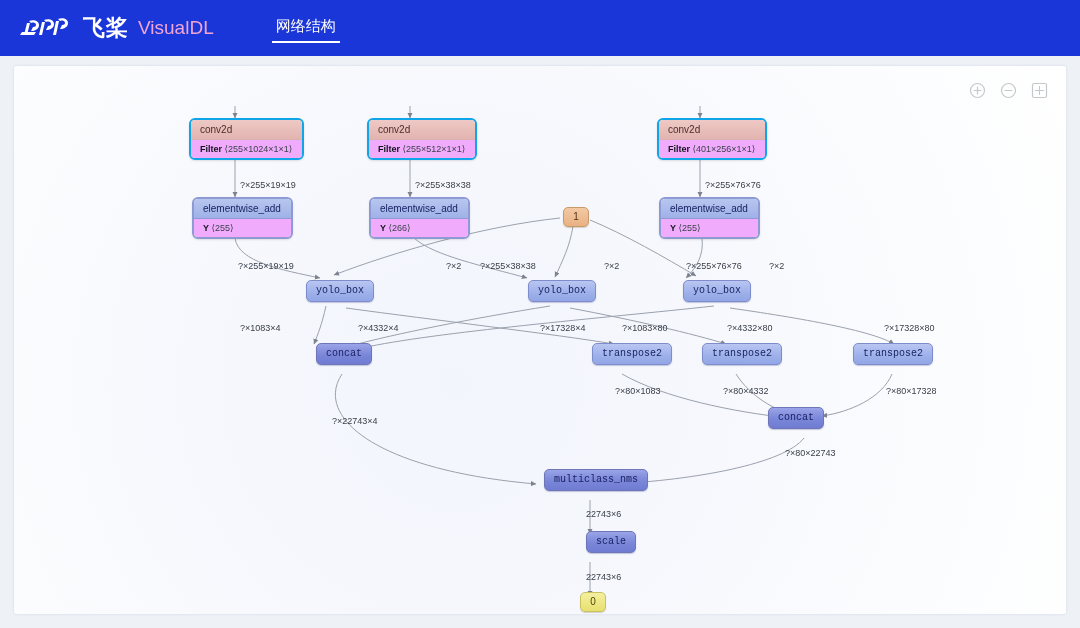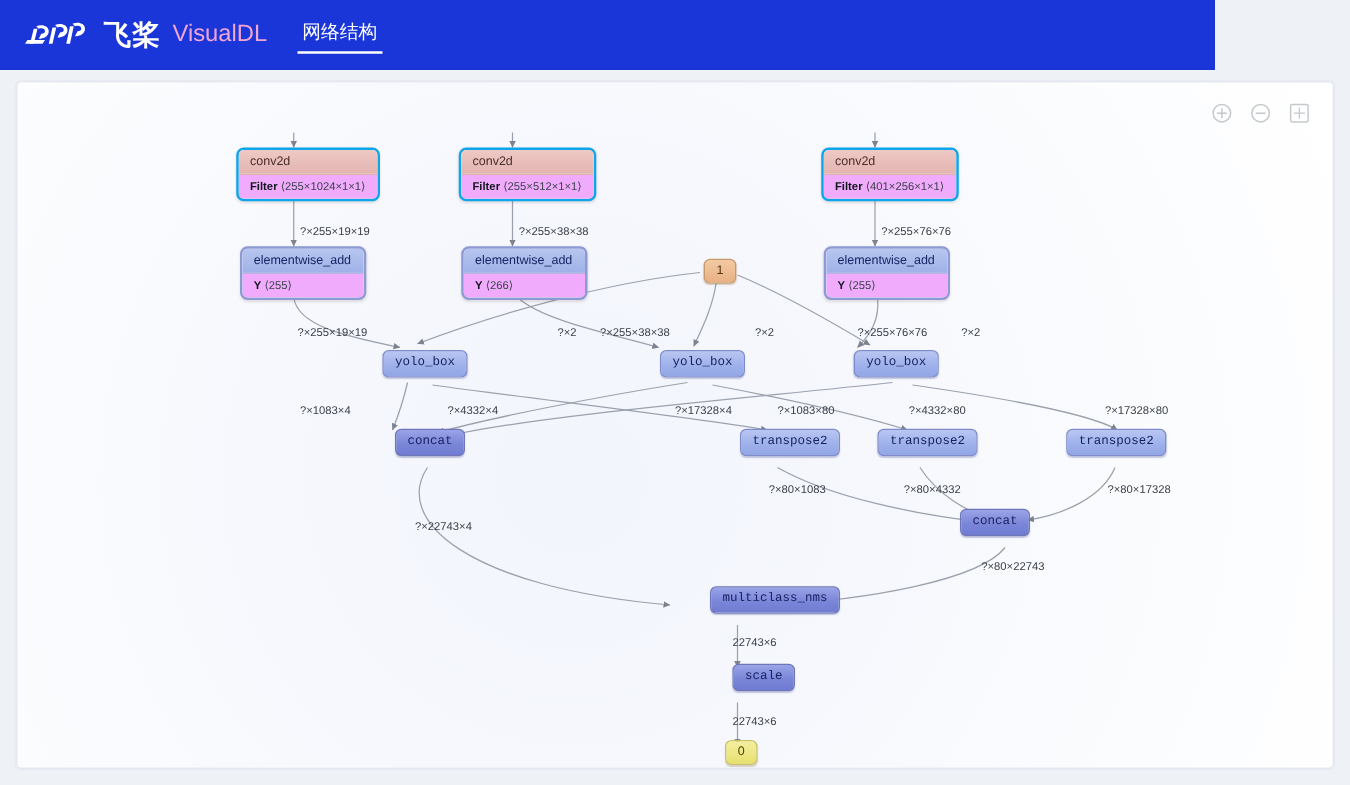--- a/index.html
+++ b/index.html
@@ -3,35 +3,35 @@
 <meta charset="utf-8">
 <style>
   html,body{margin:0;padding:0;}
   body{
     width:1080px;height:628px;overflow:hidden;
     background:#eef1f6;
     font-family:"Liberation Sans","DejaVu Sans",sans-serif;
   }
   
   .topbar{
-    position:absolute;left:0;top:0;width:972px;height:56px;
+    position:absolute;left:0;top:0;width:1080px;height:56px;
     background:#1a35d8;
     display:flex;align-items:center;
   }
   .brand{display:flex;align-items:center;margin-left:20px;}
   .brand-mark{width:60px;height:26px;position:relative;margin-right:3px;}
   .brand-cn{
     color:#ffffff;font-size:22px;font-weight:bold;letter-spacing:1px;
     line-height:26px;
   }
   .brand-en{
     color:#f9a8d4;font-size:19px;font-weight:400;margin-left:9px;line-height:26px;
     opacity:.97;
   }
-  .nav{margin-left:24px;height:56px;display:flex;align-items:center;}
+  .nav{margin-left:58px;height:56px;display:flex;align-items:center;}
   .nav-tab{
     color:#ffffff;font-size:15px;line-height:20px;padding:0 4px 5px 4px;
     border-bottom:2px solid #ffffff;cursor:pointer;position:relative;top:1px;
   }
   
   .canvas-wrap{
     position:absolute;left:14px;top:66px;width:1052px;height:548px;
     background:#ffffff;
     border-radius:3px;
     box-shadow:0 0 3px rgba(40,60,120,.12);
@@ -315,21 +315,21 @@
     <div class="op light">transpose2</div>
   </div>
   <div class="node" style="left:839px;top:277px;">
     <div class="op light">transpose2</div>
   </div>
 
   <div class="node" style="left:754px;top:341px;">
     <div class="op">concat</div>
   </div>
 
-  <div class="node" style="left:530px;top:403px;margin-left:24px;">
+  <div class="node" style="left:530px;top:403px;">
     <div class="op">multiclass_nms</div>
   </div>
 
   <div class="node" style="left:572px;top:465px;">
     <div class="op">scale</div>
   </div>
 
   <div class="node" style="left:566px;top:526px;">
     <div class="chip out">0</div>
   </div>

